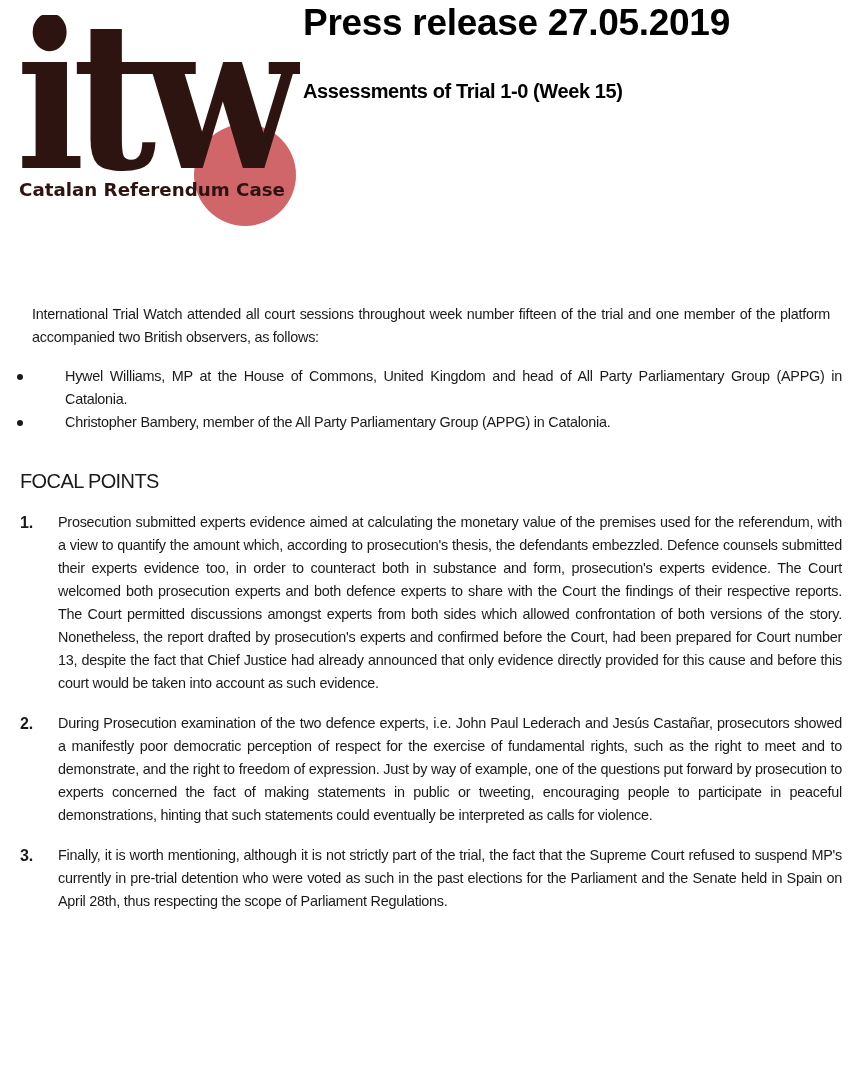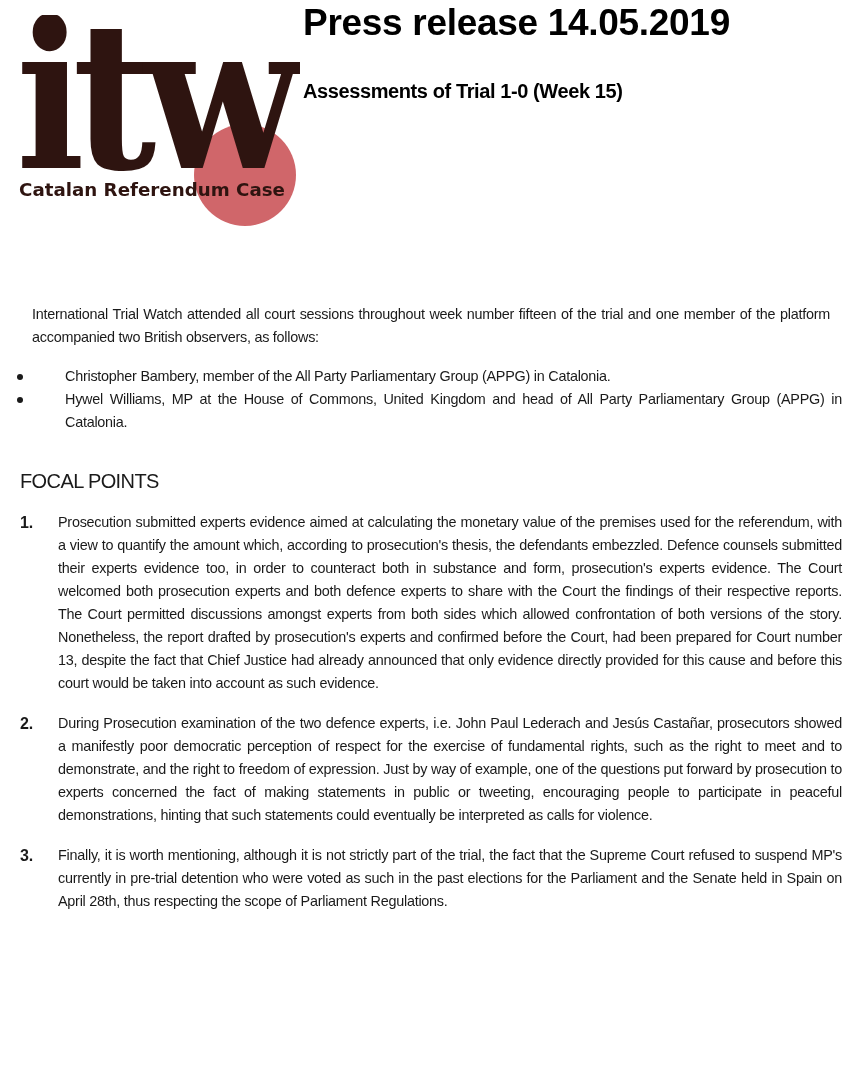--- a/index.html
+++ b/index.html
@@ -42,34 +42,34 @@
 <body>
 
 <div class="logo">
   <svg width="300" height="215" viewBox="0 0 300 215">
     <circle cx="245" cy="160" r="51" fill="#d0666a"></circle>
     <text x="16" y="153" font-family="'DejaVu Serif', serif" font-weight="bold" font-size="205" fill="#2e1410" letter-spacing="-14" textLength="272" lengthAdjust="spacingAndGlyphs">itw</text>
     <text x="19" y="181" font-family="'DejaVu Sans', sans-serif" font-weight="bold" font-size="17.5" fill="#2e1410" textLength="266" lengthAdjust="spacingAndGlyphs">Catalan Referendum Case</text>
   </svg>
 </div>
 
-<h1 class="title">Press release 14.05.2019</h1>
+<h1 class="title">Press release 27.05.2019</h1>
 <h2 class="subtitle">Assessments of Trial 1-0 (Week 15)</h2>
 
 <div class="content">
   <p class="intro">International Trial Watch attended all court sessions throughout week number fifteen of the trial and one member of the platform accompanied two British observers, as follows:</p>
 
   <ul class="bullets">
     <li>
       <span class="bullet-dot" style="left:-3px"></span>
-      <span>Christopher Bambery, member of the All Party Parliamentary Group (APPG) in Catalonia.</span>
+      <span>Hywel Williams, MP at the House of Commons, United Kingdom and head of All Party Parliamentary Group (APPG) in Catalonia.</span>
     </li>
     <li>
       <span class="bullet-dot" style="left:-3px"></span>
-      <span>Hywel Williams, MP at the House of Commons, United Kingdom and head of All Party Parliamentary Group (APPG) in Catalonia.</span>
+      <span>Christopher Bambery, member of the All Party Parliamentary Group (APPG) in Catalonia.</span>
     </li>
   </ul>
 
   <h3 class="focal">FOCAL POINTS</h3>
 
   <ol class="points">
     <li>
       <span class="num">1.</span>
       <span>Prosecution submitted experts evidence aimed at calculating the monetary value of the premises used for the referendum, with a view to quantify the amount which, according to prosecution's thesis, the defendants embezzled.  Defence counsels submitted their experts evidence too, in order to counteract both in substance and form, prosecution's experts evidence. The Court welcomed both prosecution experts and both defence experts to share with the Court the findings of their respective reports. The Court permitted discussions amongst experts from both sides which allowed confrontation of both versions of the story. Nonetheless, the report drafted by prosecution's experts and confirmed before the Court, had been prepared for Court number 13, despite the fact that Chief Justice had already announced that only evidence directly provided for this cause and before this court would be  taken into account as such evidence.</span>
     </li>

